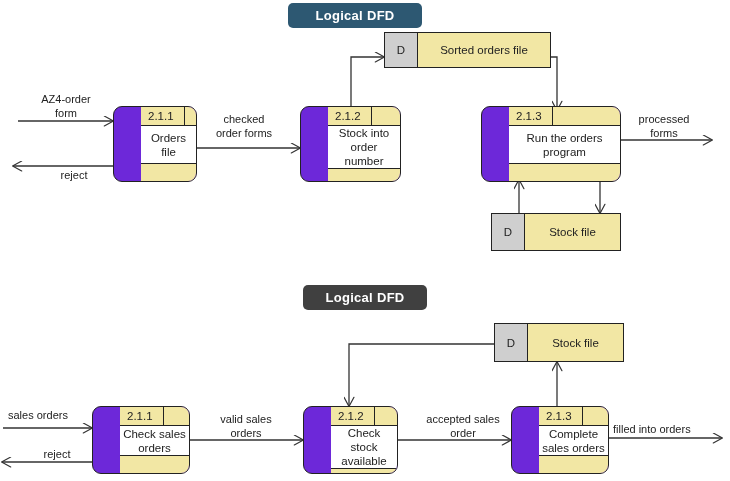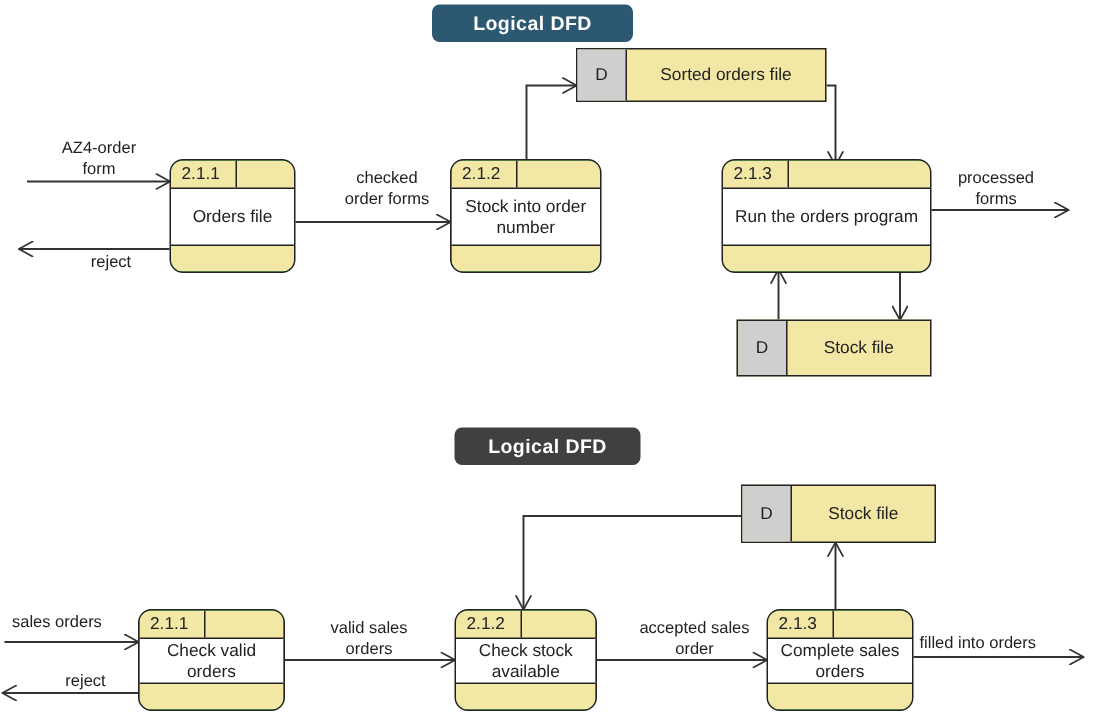--- a/index.html
+++ b/index.html
@@ -48,25 +48,26 @@
     left: 303px;
     top: 285px;
     width: 124px;
   }
 
   
   .process {
     position: absolute;
     border: 1.3px solid #222222;
     border-radius: 9px;
-    background: #15803d;
+    background: #6d28d9;
     box-sizing: border-box;
     overflow: hidden;
     display: flex;
     flex-direction: column;
+    padding-left: 27px;
   }
   .proc-head {
     height: 18px;
     flex: 0 0 18px;
     border-bottom: 1.3px solid #222222;
     display: flex;
     background: #f2e7a4;
   }
   .proc-id {
     width: 44px;
@@ -219,33 +220,33 @@
   </div>
 
   <div class="store" style="left:491px; top:213px; width:130px; height:38px;">
     <div class="store-d">D</div>
     <div class="store-label">Stock file</div>
   </div>
 
   <div class="flabel" style="left:14px; top:92px; width:104px;">AZ4-order
 form</div>
   <div class="flabel" style="left:22px; top:168px; width:104px;">reject</div>
-  <div class="flabel" style="left:208px; top:112px; width:100px;">checked
+  <div class="flabel" style="left:194px; top:112px; width:100px;">checked
 order forms</div>
   <div class="flabel" style="left:623px; top:112px; width:82px;">processed
 forms</div>
 
   <div class="pill pill-logical">Logical DFD</div>
 
   <div class="process" style="left:92px; top:406px; width:98px; height:68px;">
     <div class="proc-head">
       <div class="proc-id">2.1.1</div>
       <div class="proc-idrest"></div>
     </div>
-    <div class="proc-body">Check valid orders</div>
+    <div class="proc-body">Check sales orders</div>
     <div class="proc-foot"></div>
   </div>
 
   <div class="process" style="left:303px; top:406px; width:95px; height:68px;">
     <div class="proc-head">
       <div class="proc-id">2.1.2</div>
       <div class="proc-idrest"></div>
     </div>
     <div class="proc-body">Check stock available</div>
     <div class="proc-foot"></div>

